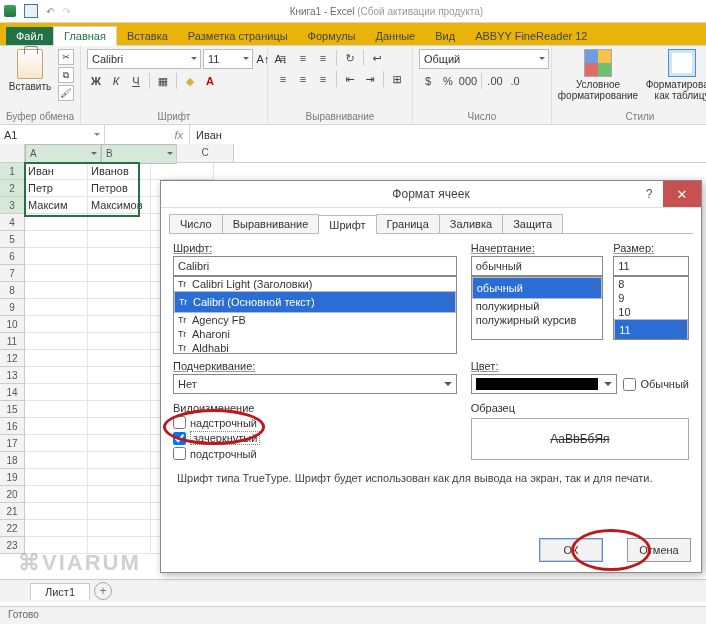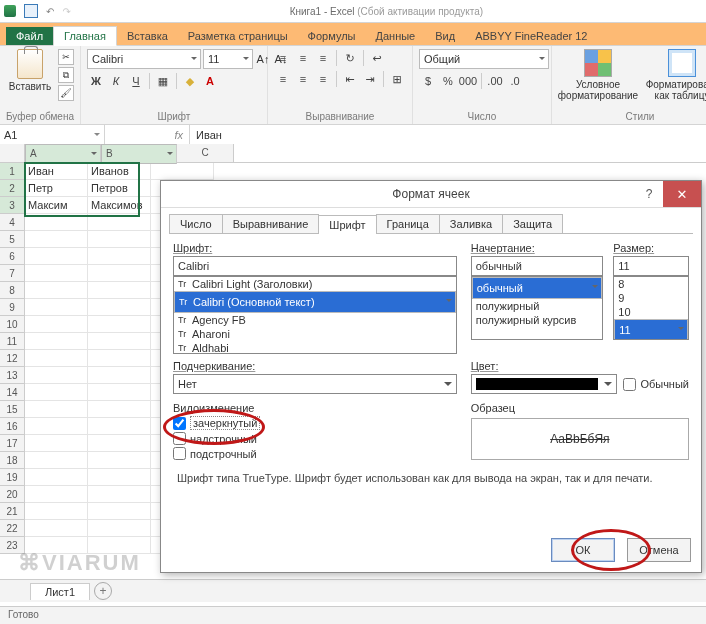--- a/index.html
+++ b/index.html
@@ -3,21 +3,21 @@
 <meta charset="utf-8">
 <style>
 html,body{margin:0;padding:0;font-family:"Segoe UI",Tahoma,sans-serif;font-size:11px;background:#fff;color:#333;width:706px;height:624px;overflow:hidden;position:relative}
 
 .titlebar{height:22px;background:#fff;border-bottom:1px solid #d4d4d4;display:flex;align-items:center;padding:0 4px;color:#6a6a6a;font-size:10px}
 .qat{display:flex;gap:8px;align-items:center}
 .qat-icon{width:12px;height:12px;display:inline-block}
 .title-center{flex:1;text-align:center}
 .title-center .gray{color:#9a9a9a}
 
-.ribbon-tabs{height:22px;background:#fdba74;display:flex;align-items:flex-end;padding-left:6px;border-bottom:1px solid #d4d4d4}
+.ribbon-tabs{height:22px;background:#eab308;display:flex;align-items:flex-end;padding-left:6px;border-bottom:1px solid #d4d4d4}
 .rtab{padding:3px 10px;color:#444;cursor:default}
 .rtab.file{background:#217346;color:#fff}
 .rtab.active{border:1px solid #d4d4d4;border-bottom:1px solid #fff;margin-bottom:-1px;background:#fff;color:#217346}
 
 .ribbon{height:78px;background:#f3f3f3;border-bottom:1px solid #d4d4d4;display:flex}
 .rgroup{border-right:1px solid #e0e0e0;padding:3px 6px 2px;display:flex;flex-direction:column;justify-content:space-between;position:relative}
 .rgroup .label{text-align:center;font-size:10px;color:#7a7a7a;padding-top:1px}
 .rgroup .body{display:flex;align-items:flex-start;gap:4px;flex:1}
 .bigbtn{display:flex;flex-direction:column;align-items:center;width:48px;font-size:10px;text-align:center;line-height:1.1;gap:2px}
 .clip-icon{width:24px;height:28px;border:1px solid #c8a26a;background:linear-gradient(#fff,#f5e6cc);border-radius:2px;position:relative}
@@ -71,21 +71,21 @@
 .listbox .item.sel{background:#2a6dd4;color:#fff}
 .tt{font-family:Liberation Sans, sans-serif;font-size:9px;width:10px;display:inline-block}
 .combo{border:1px solid #888;height:18px;display:flex;align-items:center;padding:0 4px;font-size:11px;position:relative;background:#fff}
 .combo:after{content:"";position:absolute;right:4px;top:7px;border:4px solid transparent;border-top-color:#555}
 .colorbar{flex:1;height:12px;background:#000;margin-right:14px}
 .chk{display:flex;align-items:center;gap:4px;font-size:11px;margin:2px 0}
 .chk input{margin:0}
 .sample{border:1px solid #aaa;height:40px;display:flex;align-items:center;justify-content:center;font-size:12px;color:#333;margin-top:4px}
 .sample span{text-decoration:line-through}
 .dlg-note{font-size:11px;color:#444;padding:10px 4px 40px}
-.dlg-btns{display:flex;justify-content:flex-end;gap:12px;padding:6px 10px 10px}
+.dlg-btns{display:flex;justify-content:flex-end;gap:24px;padding:6px 10px 10px}
 .btn{min-width:62px;height:22px;border:1px solid #999;background:#f3f3f3;font-size:11px;display:flex;align-items:center;justify-content:center}
 .btn.ok{border:1.5px solid #6a8bbf;box-shadow:0 0 0 1px #bcd1ef inset}
 .ring{position:absolute;border:3px solid #c01818;border-radius:50%;pointer-events:none}
 .statusbar{position:absolute;bottom:-1px;left:0;right:0;height:18px;background:#f3f3f3;border-top:1px solid #ccc}
 .statusbar span{position:absolute;left:8px;top:2px;font-size:10px;color:#666}
 </style>
 </head>
 <body>
 
 <div class="titlebar">
@@ -398,26 +398,26 @@
             <div class="item"><span class="tt">Tr</span>Calibri Light (Заголовки)</div>
             <div class="item sel"><span class="tt">Tr</span>Calibri (Основной текст)</div>
             <div class="item"><span class="tt">Tr</span>Agency FB</div>
             <div class="item"><span class="tt">Tr</span>Aharoni</div>
             <div class="item"><span class="tt">Tr</span>Aldhabi</div>
           </div>
         <div class="flabel" style="margin-top:6px">Подчеркивание:</div>
         <div class="combo">Нет</div>
         <div class="flabel" style="margin-top:8px;text-decoration:none">Видоизменение</div>
         <label class="chk">
+            <input type="checkbox" style="">
+            <span>надстрочный</span>
+          </label>
+        <label class="chk">
             <input type="checkbox" checked="" style="">
             <span style="border:1px dotted #888;padding:0 2px">зачеркнутый</span>
-          </label>
-        <label class="chk">
-            <input type="checkbox" style="">
-            <span>надстрочный</span>
           </label>
         <label class="chk">
             <input type="checkbox" style="">
             <span>подстрочный</span>
           </label>
       </div>
       <div class="colR">
         <div style="display:flex;gap:10px">
           <div style="flex:1.4">
             <div class="flabel">Начертание:</div>

